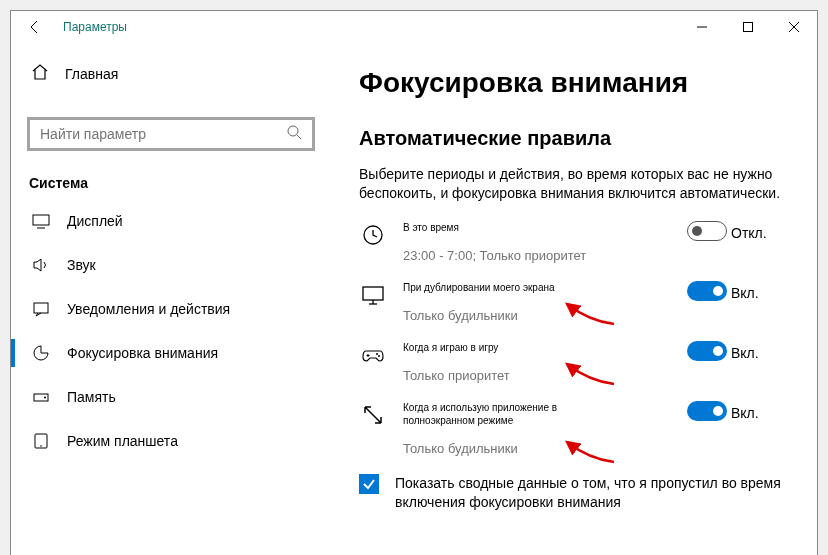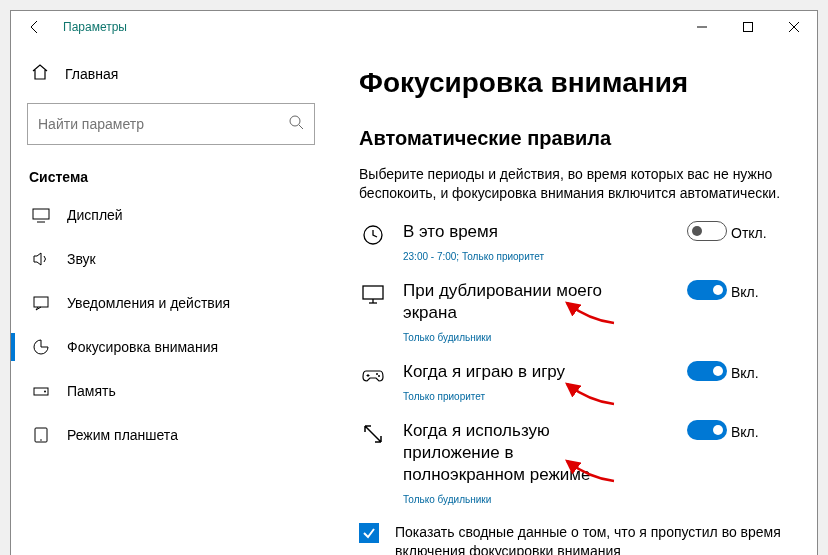--- a/index.html
+++ b/index.html
@@ -7,36 +7,36 @@
 .window { width: 828px; height: 555px; background: #fff; border: 1px solid #888; display: flex; flex-direction: column; position: relative; }
 .titlebar { height: 32px; display: flex; align-items: center; padding: 0 0 0 16px; }
 .back-btn { width: 32px; display: flex; align-items: center; justify-content: flex-start; cursor: pointer; }
 .title-text { font-size: 12px; color: #0f766e; margin-left: 4px; }
 .win-controls { margin-left: auto; display: flex; }
 .win-btn { width: 46px; height: 32px; display: flex; align-items: center; justify-content: center; cursor: pointer; }
 .body-area { flex: 1; display: flex; overflow: hidden; }
 .sidebar { width: 320px; padding: 12px 16px 0 16px; overflow-y: auto; }
 .home-row { display: flex; align-items: center; gap: 16px; padding: 8px 4px; cursor: pointer; }
 .home-row span.lbl { font-size: 14px; }
-.search-box { margin-top: 10px; width: 288px; height: 42px; border: 1px solid #a3a3a3; background: #fff; display: flex; align-items: center; padding: 0 10px; }
+.search-box { margin-top: 24px; width: 288px; height: 34px; border: 3px solid #a3a3a3; background: #fff; display: flex; align-items: center; padding: 0 10px; }
 .search-box input { flex: 1; border: none; outline: none; font-size: 14px; background: transparent; }
 .section-hdr { font-weight: 600; font-size: 14px; margin-top: 24px; margin-bottom: 4px; padding-left: 2px; }
 .nav-list { margin-top: 8px; }
 .nav-item { display: flex; align-items: center; gap: 16px; height: 44px; padding: 0 4px; cursor: pointer; position: relative; font-size: 14px; }
 .nav-item.active::before { content: ""; position: absolute; left: -16px; top: 8px; bottom: 8px; width: 4px; background: #0078d4; }
 .nav-item .icon-slot { width: 20px; display: flex; justify-content: center; }
 .main { flex: 1; padding: 24px 20px 0 28px; overflow-y: auto; position: relative; }
 .page-title { font-size: 28px; font-weight: 600; margin-bottom: 28px; }
 .sub-hdr { font-size: 20px; font-weight: 600; margin-bottom: 15px; }
 .desc { font-size: 14px; color: #000000; margin-bottom: 18px; max-width: 440px; line-height: 1.35; }
 .rule-row { display: flex; align-items: flex-start; gap: 16px; margin-bottom: 18px; cursor: pointer; position: relative; }
 .rule-icon { width: 28px; display: flex; justify-content: center; padding-top: 2px; }
 .rule-txt { flex: 1; }
-.rule-title { font-size: 17px; color: #000; line-height: 1.3; max-width: 220px; }
-.rule-sub { font-size: 10px; color: #0369a1; margin-top: 8px; }
+.rule-title { font-size: 10px; color: #000; line-height: 1.3; max-width: 220px; }
+.rule-sub { font-size: 13px; color: #737373; margin-top: 14px; }
 .toggle-wrap { display: flex; align-items: flex-end; gap: 4px; min-width: 110px; }
 .toggle { width: 40px; height: 20px; border-radius: 10px; position: relative; }
 .toggle.off { border: 1px solid #555; background: #fff; }
 .toggle.off .knob { width: 10px; height: 10px; border-radius: 50%; background: #555; position: absolute; left: 4px; top: 4px; }
 .toggle.on { background: #0078d4; }
 .toggle.on .knob { width: 10px; height: 10px; border-radius: 50%; background: #fff; position: absolute; right: 4px; top: 5px; }
 .toggle-lbl { font-size: 14px; }
 .check-row { display: flex; align-items: flex-start; gap: 16px; margin-top: 8px; max-width: 440px; }
 .checkbox { width: 20px; height: 20px; background: #0078d4; display: flex; align-items: center; justify-content: center; flex-shrink: 0; cursor: pointer; }
 .check-lbl { font-size: 14px; line-height: 1.35; }

